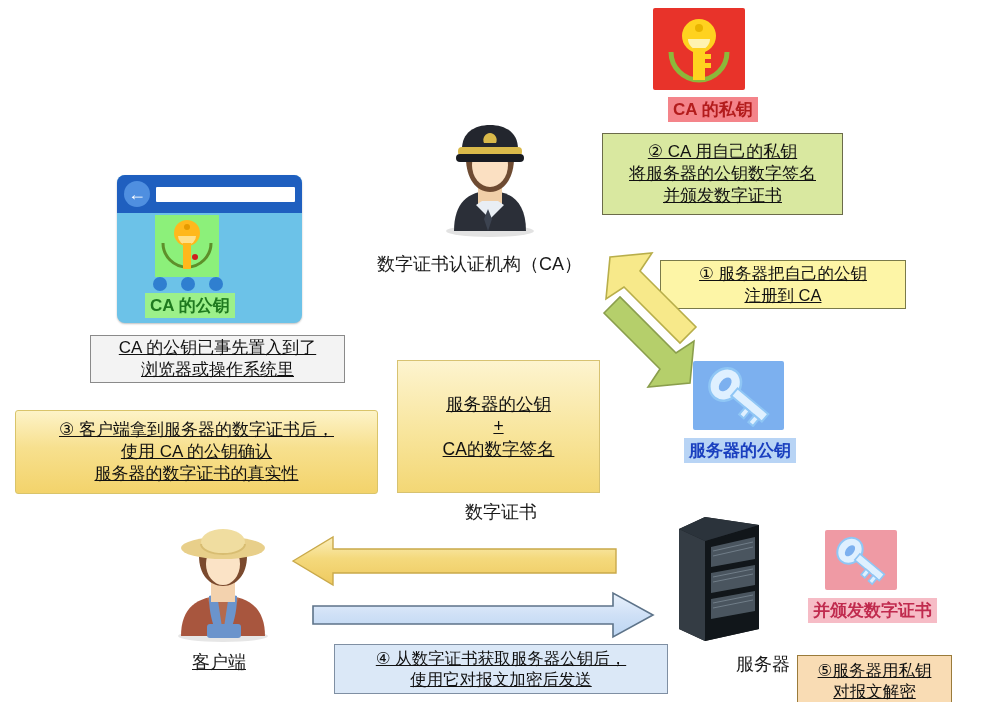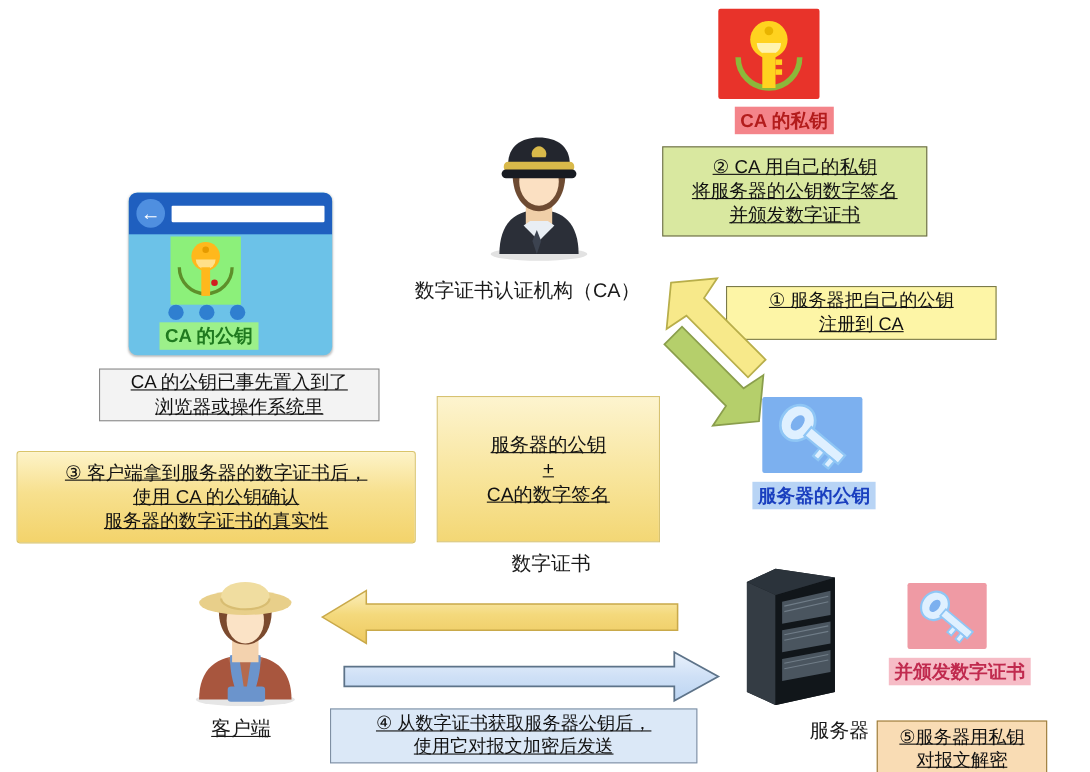--- a/index.html
+++ b/index.html
@@ -53,20 +53,21 @@
   }
   .box-cert {
     background: linear-gradient(180deg,#fdf4cf 0%,#f8e59c 55%,#f3d775 100%);
     border: 1px solid #d7c271;
     font-size: 17.5px;
   }
   .box-blue {
     background: #dbe8f7;
     border: 1.5px solid #7f8fa3;
     font-size: 16.5px;
+    margin-left: 34px;
   }
   .box-orange {
     background: #f9dcb4;
     border: 1.5px solid #9a7b3a;
     font-size: 16.5px;
     margin-top: 12px;
   }
 
   
   .hl {

